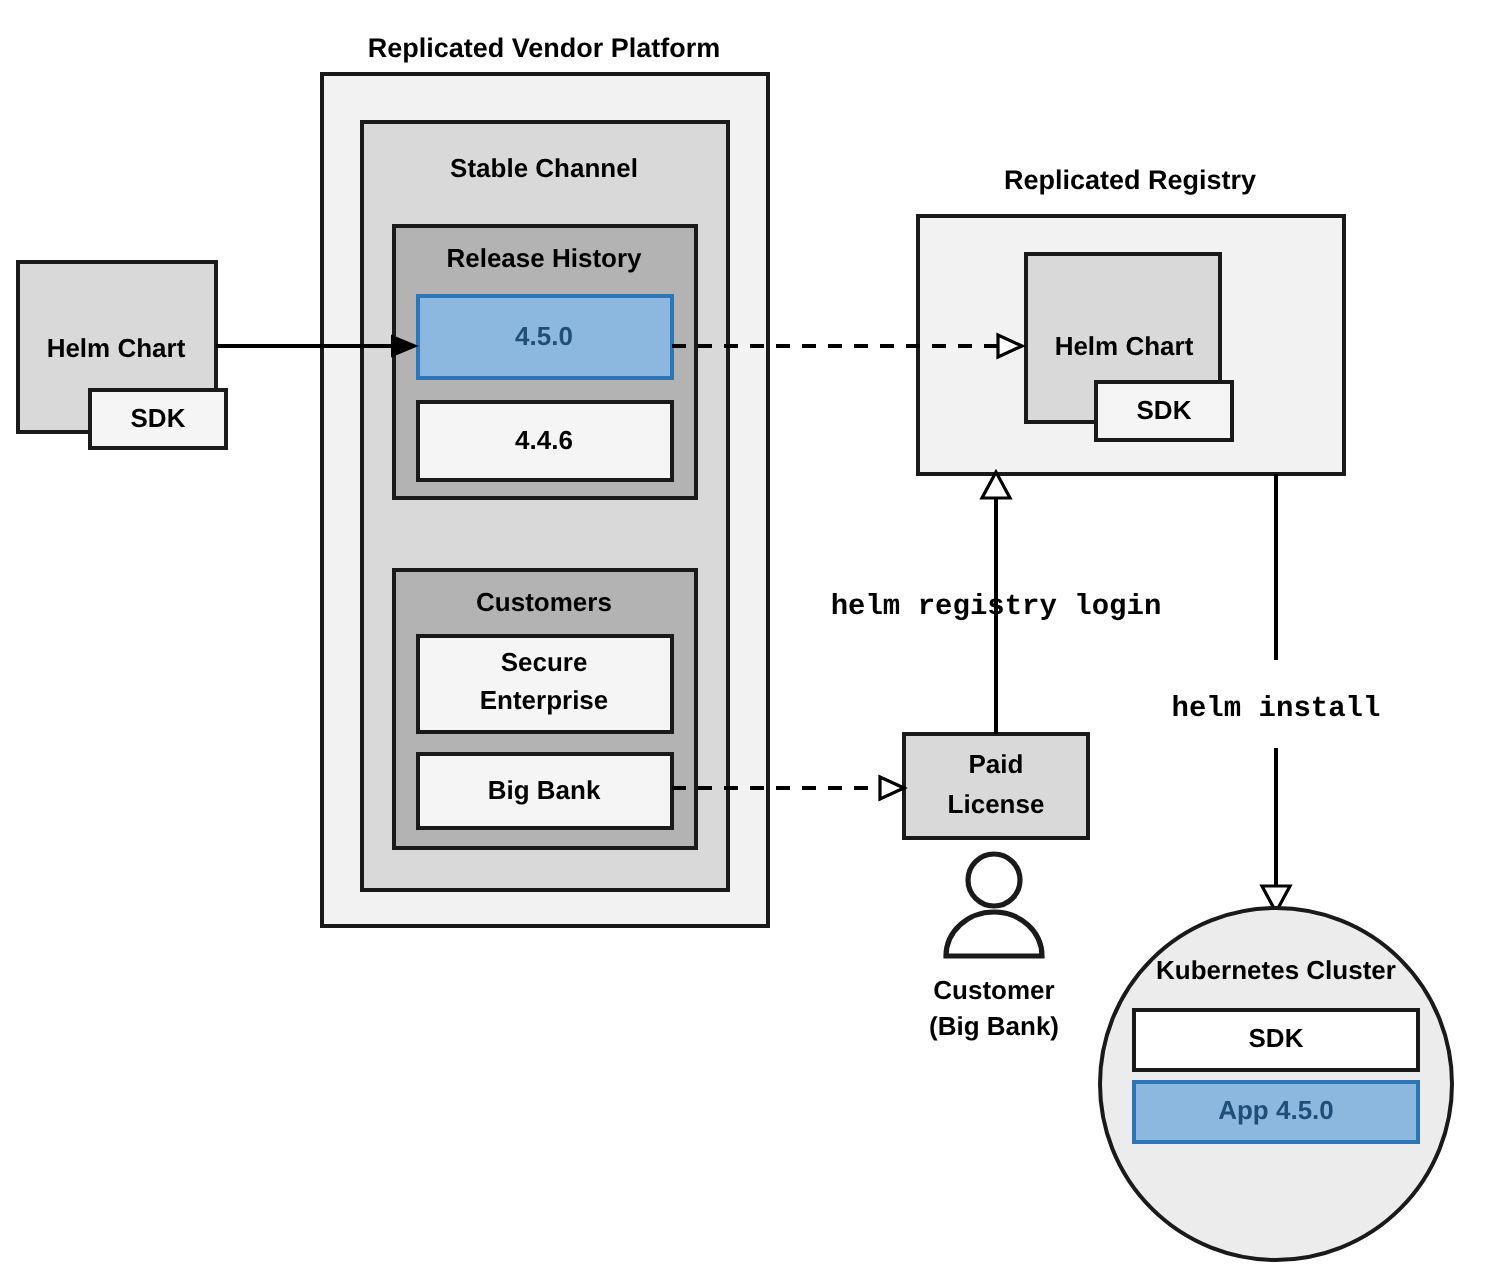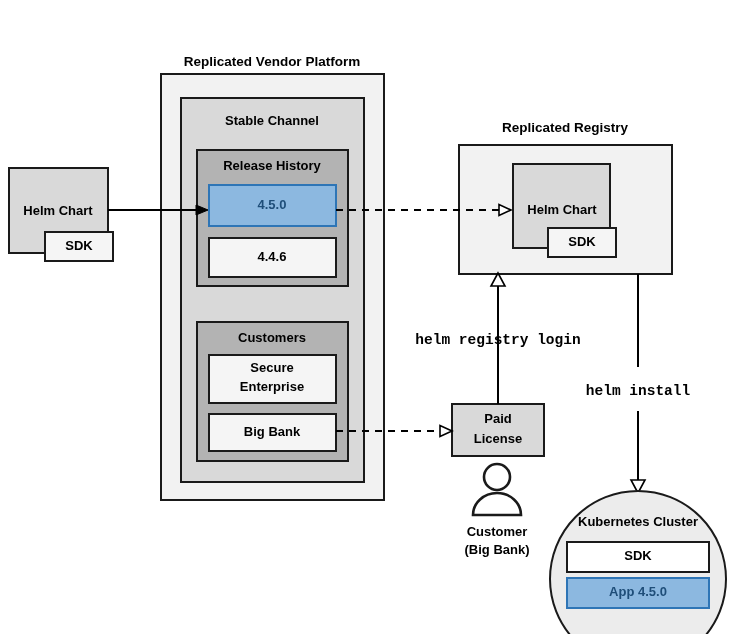--- a/index.html
+++ b/index.html
@@ -2,21 +2,21 @@
 <html><head>
 <meta charset="utf-8">
 <style>
   html,body{margin:0;padding:0;}
   body{
     width:747px;height:634px;
     background:#ffffff;
     font-family:"Liberation Sans", sans-serif;
     overflow:hidden;
   }
-  #diagram-root{position:relative;width:747px;height:523px;margin-top:37px;}
+  #diagram-root{position:relative;width:747px;height:523px;}
   svg#diagram{position:absolute;top:0;left:0;width:747px;height:634px;}
   .box-label, .title-label{
     font-family:"Liberation Sans", sans-serif;
     font-weight:bold;
     fill:#000000;
     text-anchor:middle;
     dominant-baseline:middle;
   }
   .t13{font-size:13px;}
   .t14{font-size:13.5px;}

